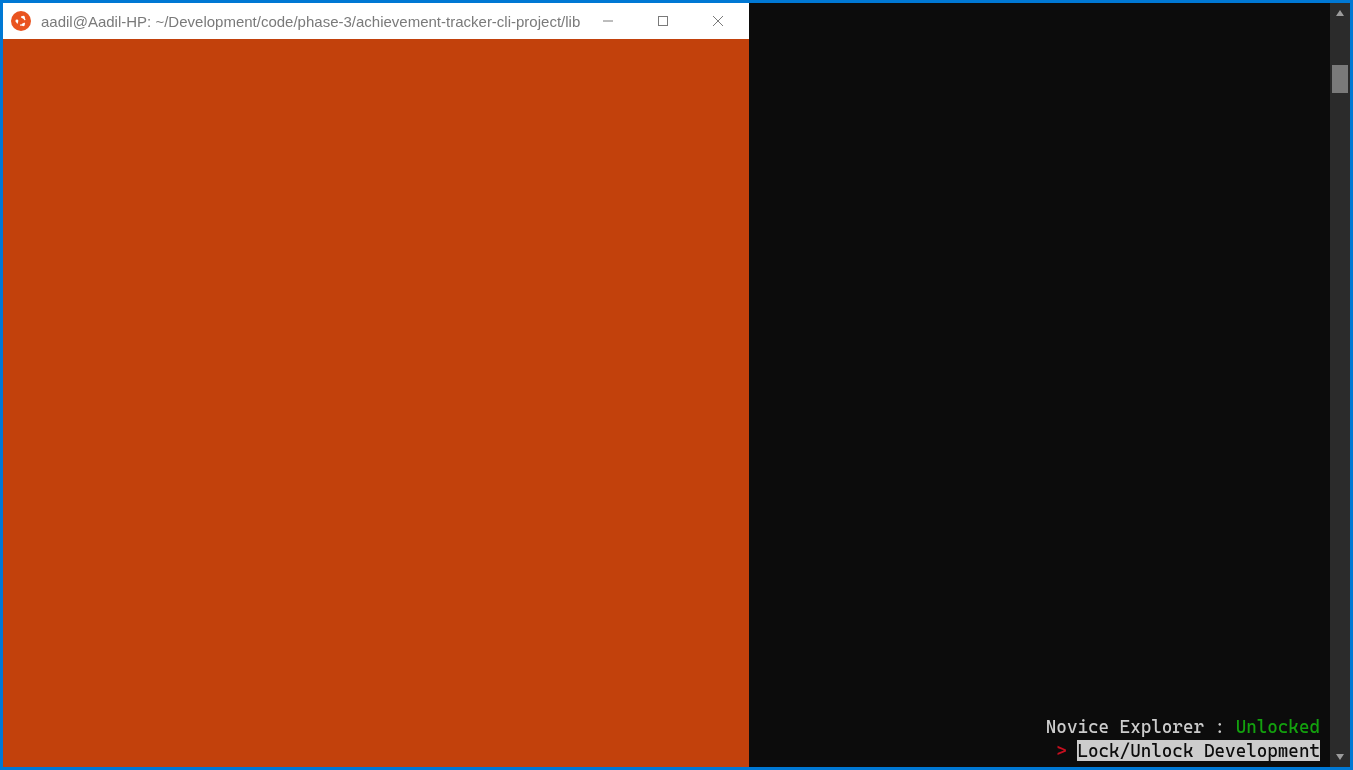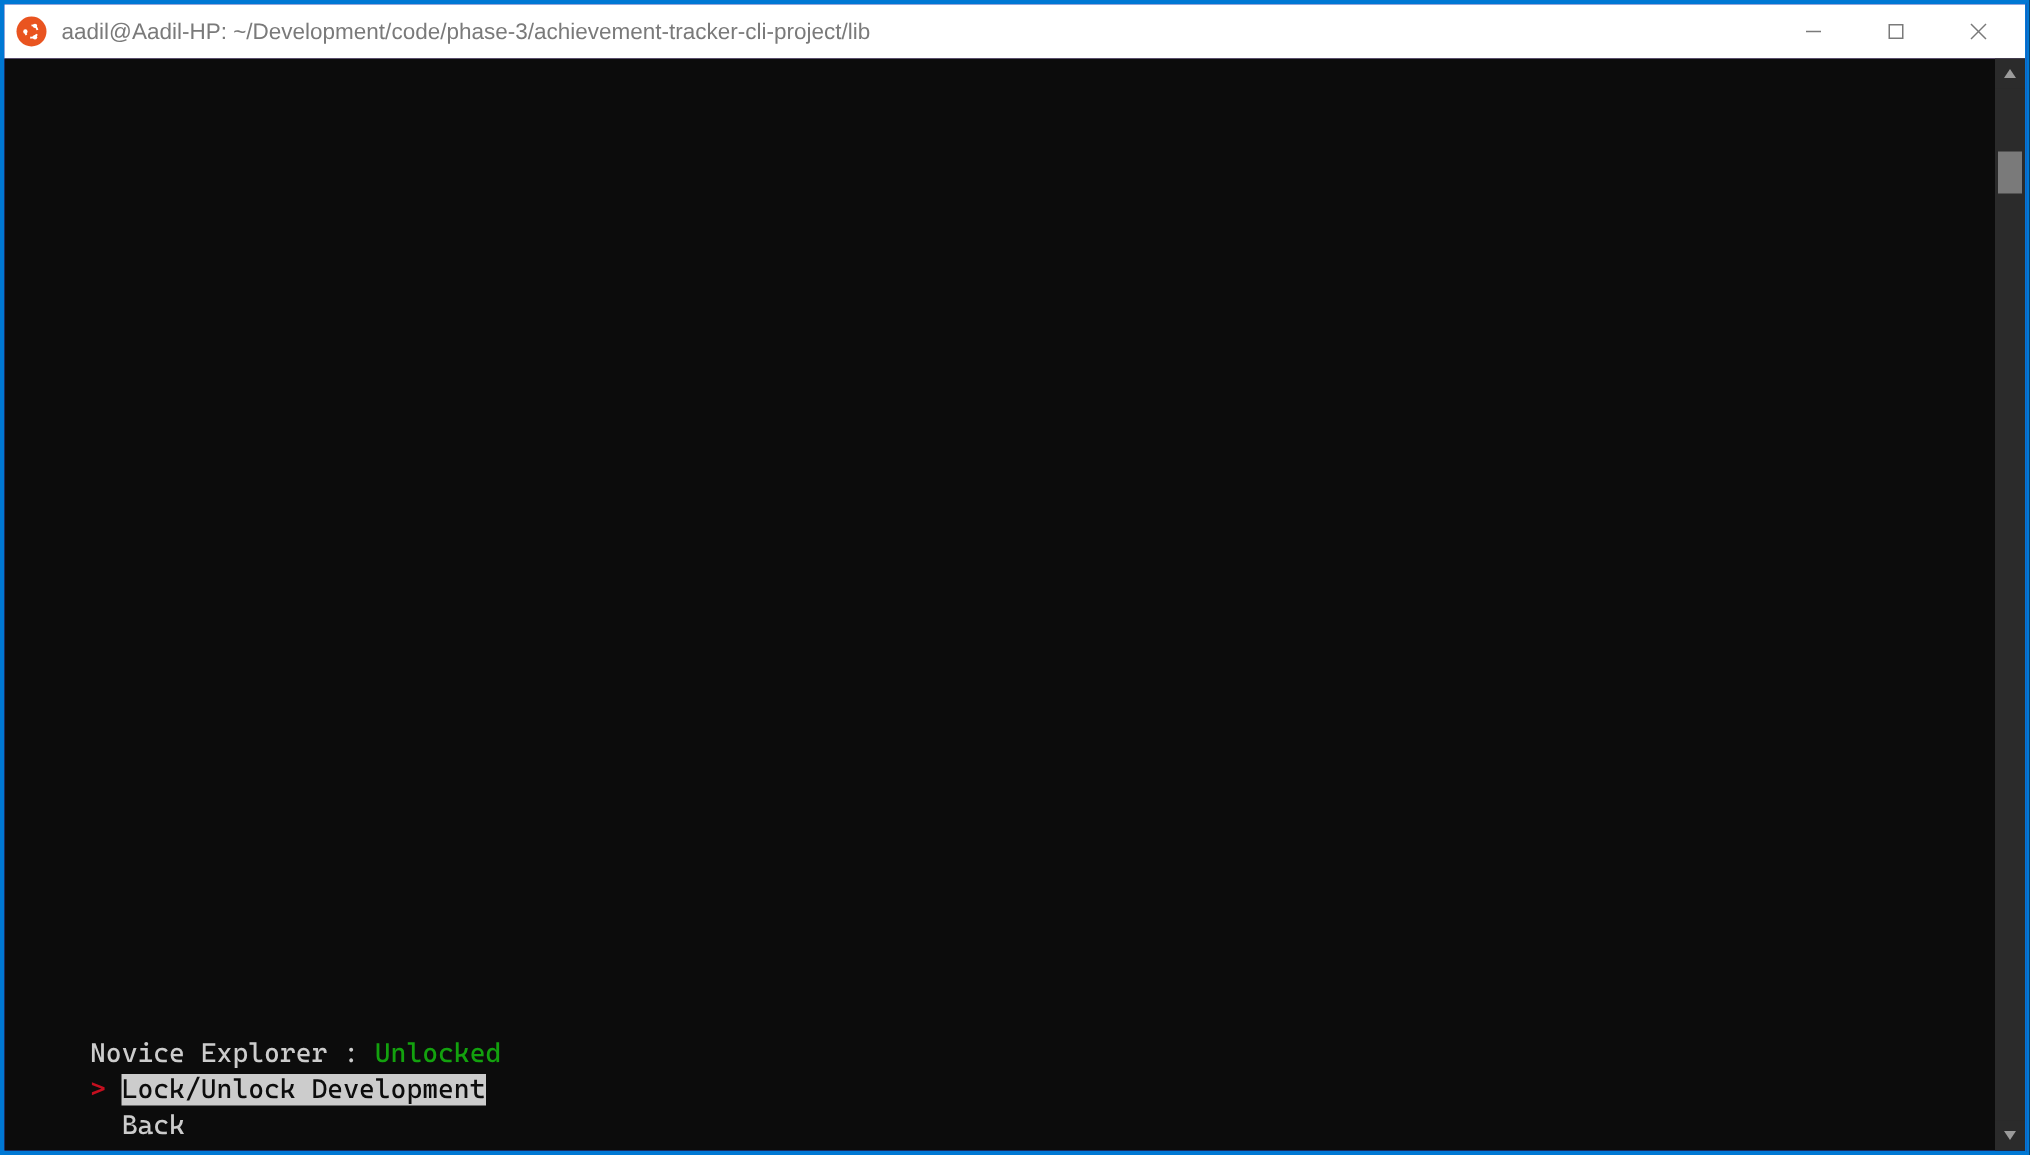--- a/index.html
+++ b/index.html
@@ -11,24 +11,25 @@
       font-family: "Segoe UI", Tahoma, sans-serif;
       background: #0078d4;
       width: 1353px;
       height: 770px;
       overflow: hidden;
       padding: 2px;
     }
     .window {
       width: 100%;
       height: 100%;
-      background: #4c1d95;
-      display: flex;
-      flex-direction: column;
+      background: #c2410c;
+      display: flex;
+      flex-direction: row;
       border: 1px solid #0078d4;
+      text-align: right;
     }
     .titlebar {
       height: 36px;
       background: #ffffff;
       display: flex;
       align-items: center;
       padding: 0 4px 0 8px;
       flex-shrink: 0;
     }
     .app-icon {
@@ -171,21 +172,20 @@
             <line x1="11" y1="1" x2="1" y2="11" stroke-width="1"></line>
           </svg>
       </div>
     </div>
   </div>
 
   <div class="terminal-area">
     <div class="terminal-content">
       <div class="term-line"><span>Novice Explorer</span><span> : </span><span class="green">Unlocked</span></div>
       <div class="term-line"><span class="prompt-gt">&gt; </span><span class="selected">Lock/Unlock Development</span></div>
-      <div class="term-line"><span>  </span><span>Back</span></div>
     </div>
 
     <div class="scrollbar">
       <div class="sb-arrow sb-arrow-up">
         <svg viewBox="0 0 10 10">
             <polygon points="5,2 9,8 1,8"></polygon>
           </svg>
       </div>
       <div class="sb-thumb"></div>
       <div class="sb-arrow sb-arrow-down">

